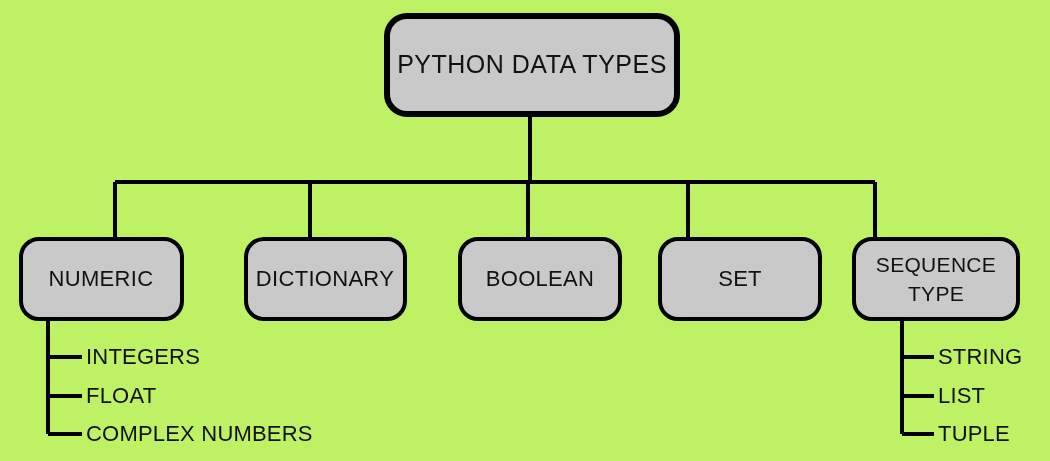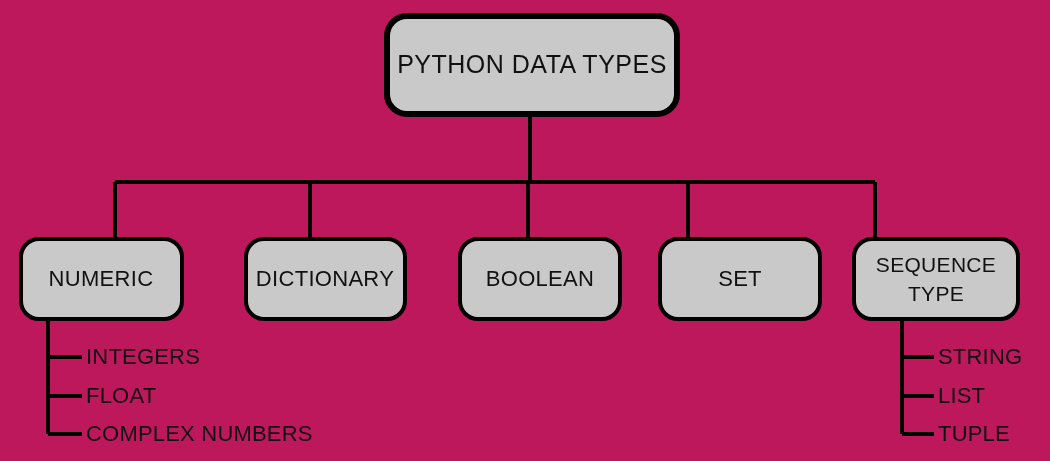--- a/index.html
+++ b/index.html
@@ -10,21 +10,21 @@
   body {
     width: 1050px;
     height: 461px;
     font-family: "Liberation Sans", sans-serif;
     overflow: hidden;
   }
   #diagram-root {
     position: relative;
     width: 1050px;
     height: 461px;
-    background: #be185d;
+    background: #bef264;
   }
   svg#diagram-svg {
     display: block;
     width: 1050px;
     height: 461px;
   }
   .node-box {
     fill: #c9c9c9;
     stroke: #000000;
   }

